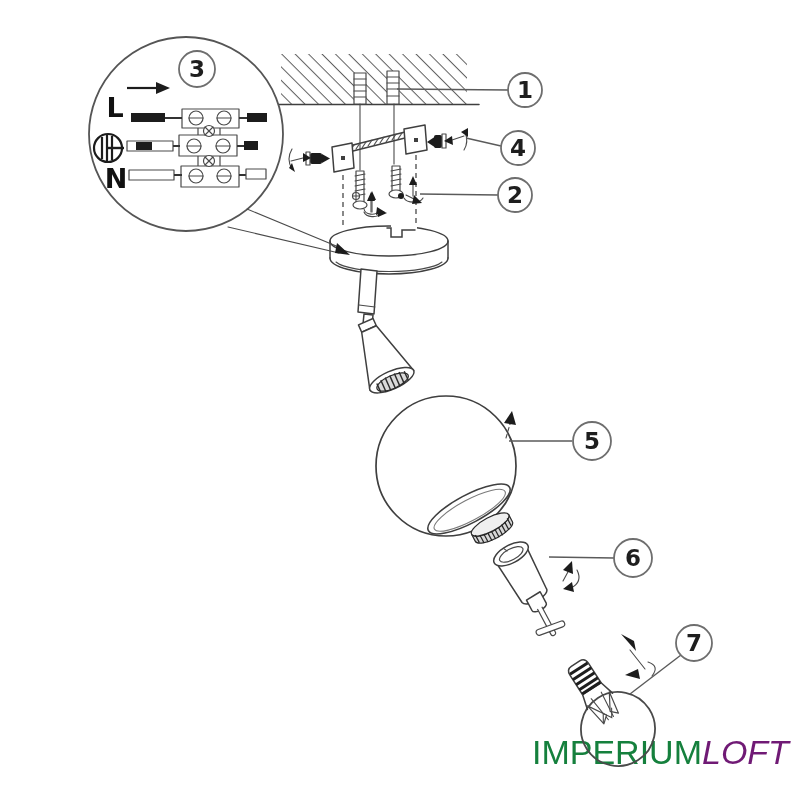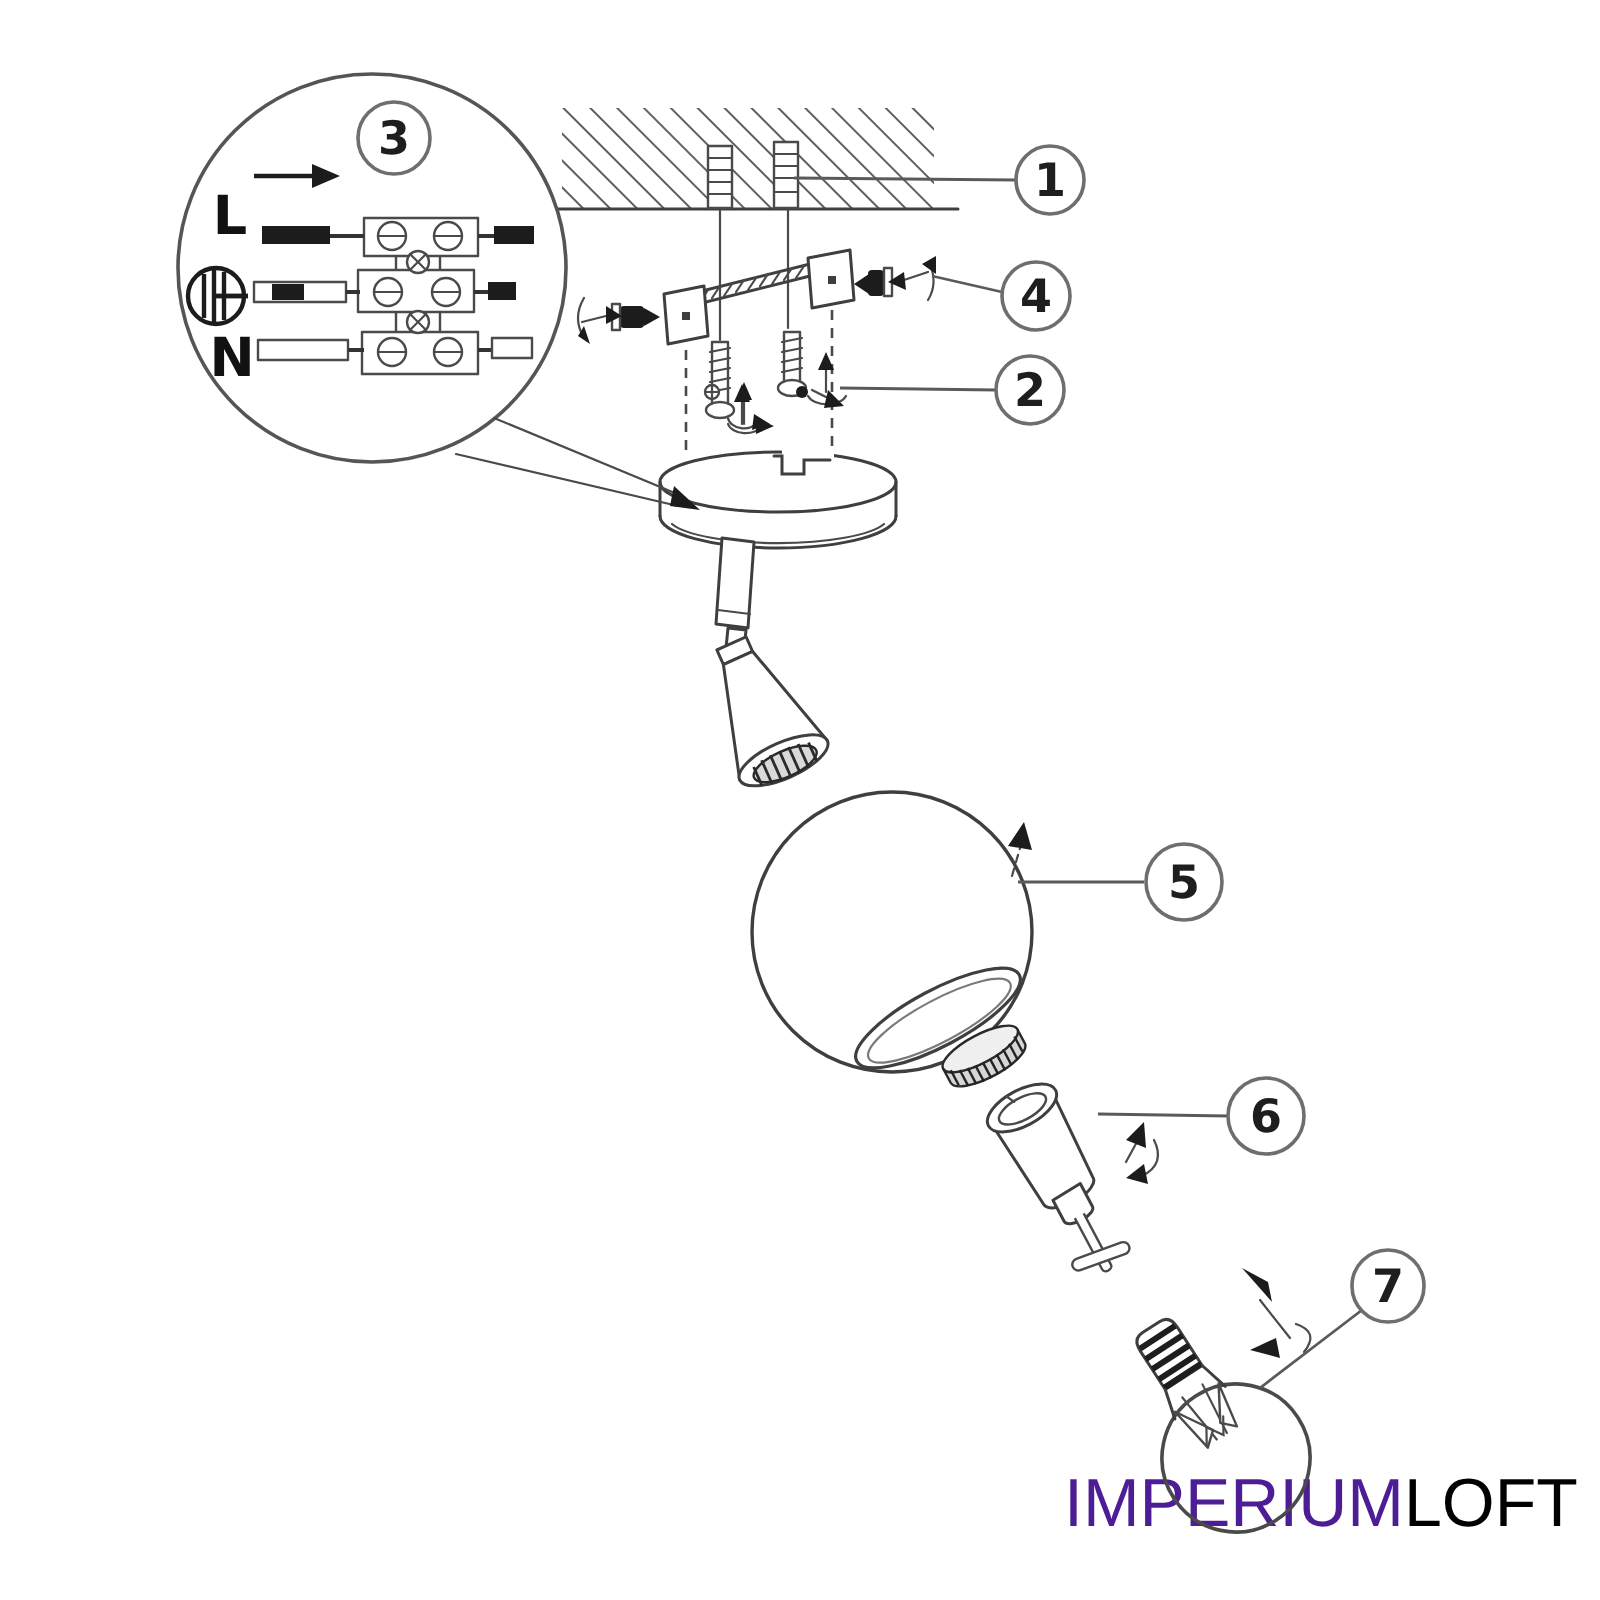--- a/index.html
+++ b/index.html
@@ -1,21 +1,21 @@
 <!DOCTYPE html>
 <html><head>
 <meta charset="utf-8">
 <style>
   html,body{margin:0;padding:0;background:#fff;}
   .stage{position:relative;width:800px;height:800px;background:#fff;overflow:hidden;
          font-family:"Liberation Sans",sans-serif;}
   .watermark{position:absolute;left:532px;top:735px;z-index:1;font-size:34px;
              font-weight:300;letter-spacing:0px;line-height:1;white-space:nowrap;}
-  .wm-main{color:#4c1d95;}
-  .wm-accent{color:#000000;}
+  .wm-main{color:#15803d;}
+  .wm-accent{color:#701a75;font-style:italic;}
   svg.diagram{position:absolute;left:0;top:0;z-index:2;}
   
   .ln{stroke:#3f3f3f;stroke-width:1.5;fill:none;stroke-linecap:round;}
   .lnth{stroke:#4a4a4a;stroke-width:1.1;fill:none;stroke-linecap:round;}
   .fillw{fill:#ffffff;stroke:#3f3f3f;stroke-width:1.5;stroke-linejoin:round;}
   .fillw-th{fill:#ffffff;stroke:#4a4a4a;stroke-width:1.2;stroke-linejoin:round;}
   .dark{fill:#1c1c1c;stroke:none;}
   .dash{stroke:#4a4a4a;stroke-width:1.3;fill:none;stroke-dasharray:5 4;}
   .leader{stroke:#5a5a5a;stroke-width:1.4;fill:none;}
   .callout{fill:#ffffff;stroke:#6e6e6e;stroke-width:1.8;}

